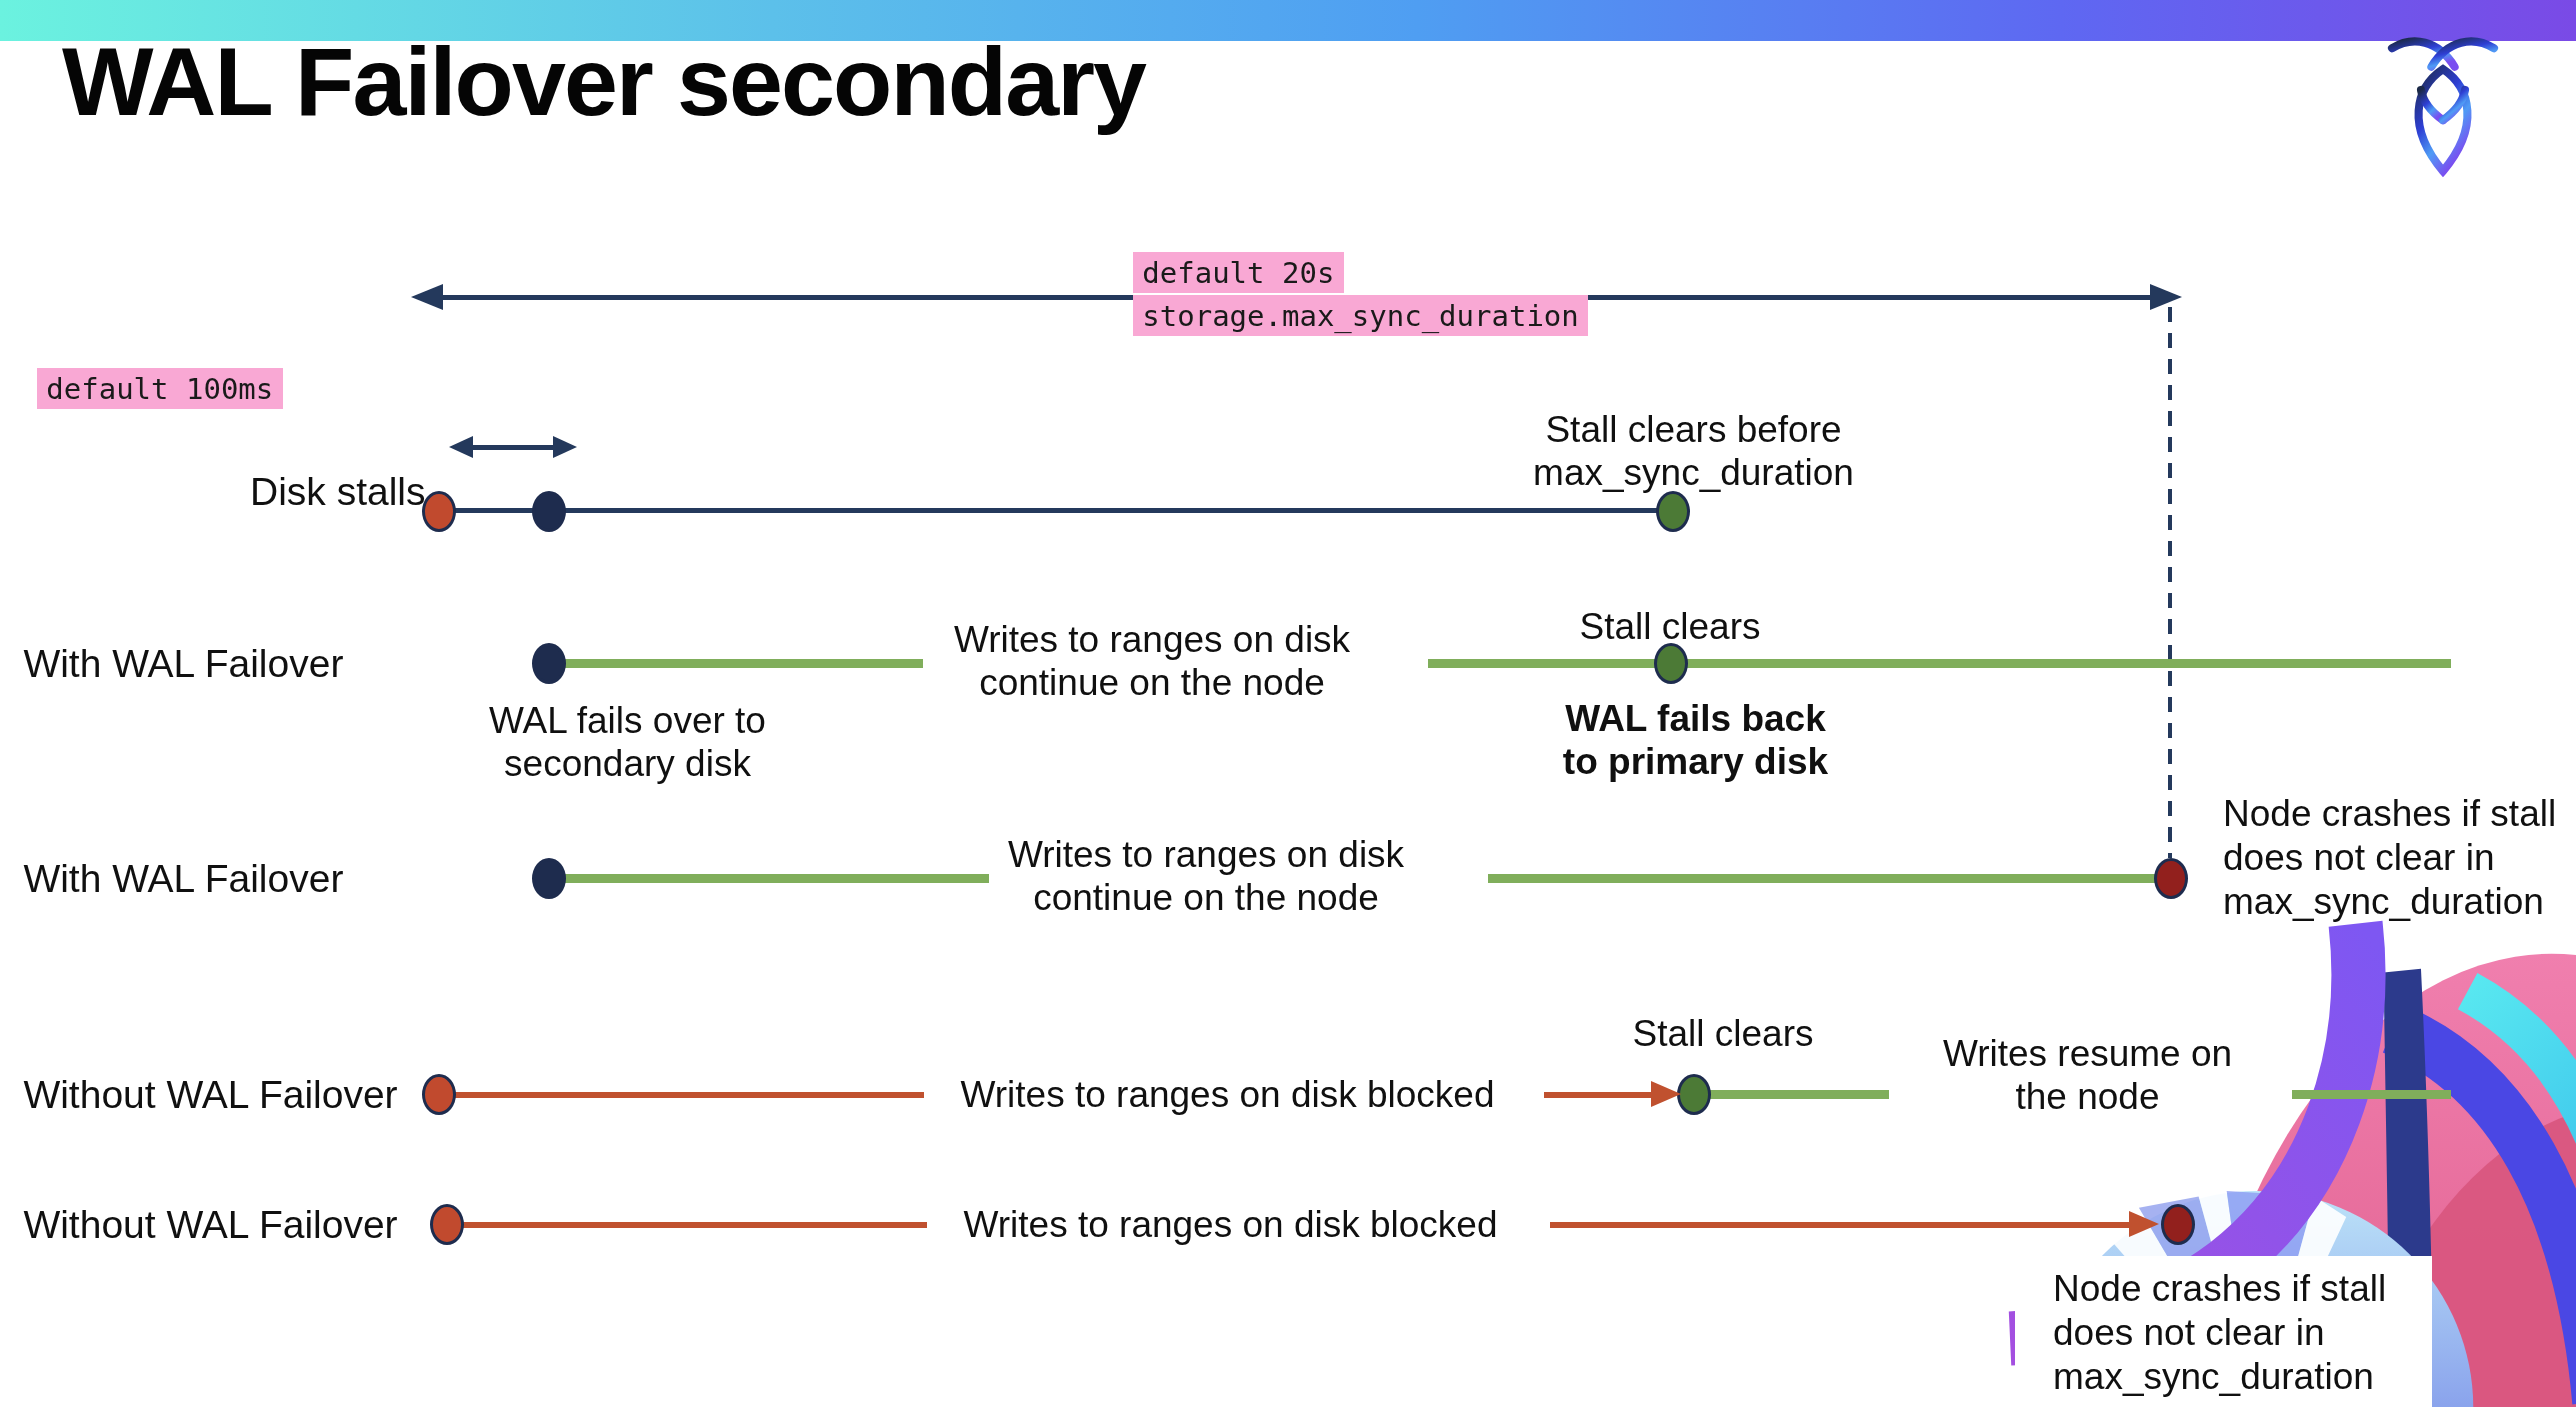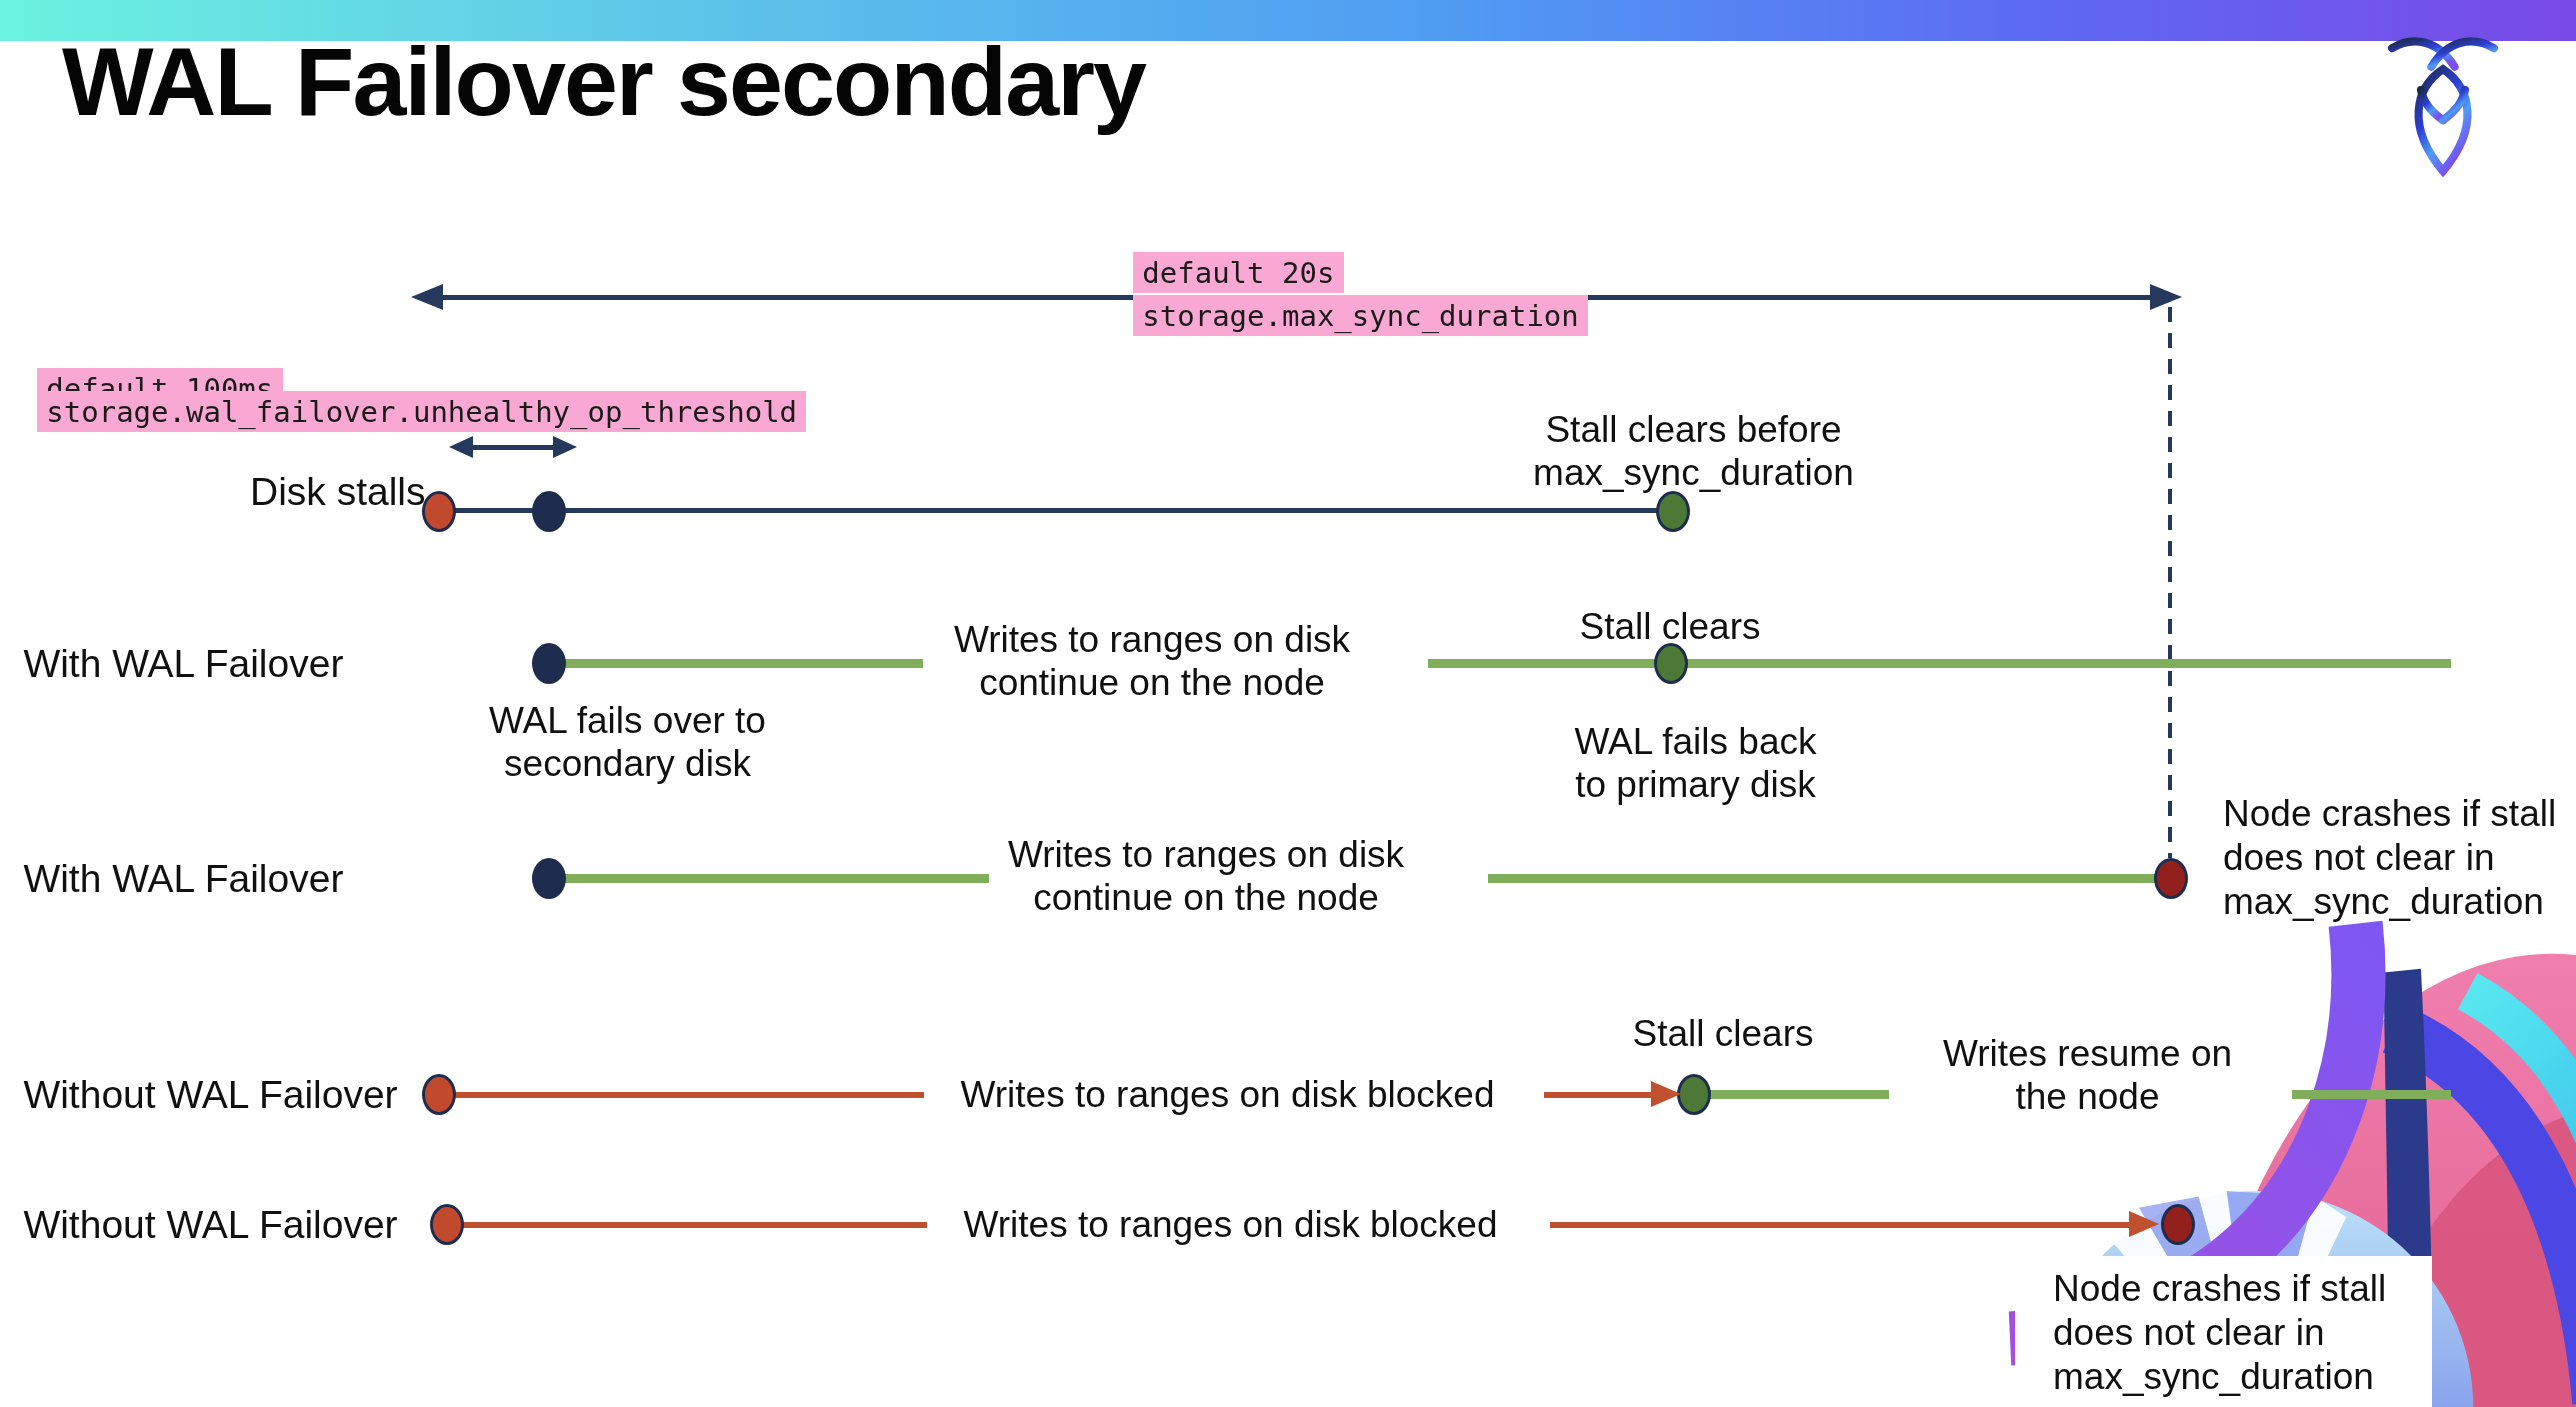--- a/index.html
+++ b/index.html
@@ -61,21 +61,20 @@
   </svg>
 
   <div class="abs hline" style="left:441px;top:295px;width:1712px;"></div>
   <div class="abs tri left-navy" style="left:411px;top:284px;"></div>
   <div class="abs tri right-navy" style="left:2150px;top:284px;"></div>
 
   <span class="abs code" style="left:1133px;top:252px;">default 20s</span>
   <span class="abs code" style="left:1133px;top:295px;">storage.max_sync_duration</span>
 
   <span class="abs code" style="left:37px;top:368px;text-align:right;">default 100ms</span>
-  <span class="abs code" style="left:37px;top:391px;">storage.wal_failover.unhealthy_op_threshold</span>
 
   <div class="abs hline" style="left:471px;top:445px;width:82px;"></div>
   <div class="abs tri left-navy-sm" style="left:449px;top:436px;"></div>
   <div class="abs tri right-navy-sm" style="left:553px;top:436px;"></div>
 
   <div class="abs dashv" style="left:2168px;top:307px;height:551px;"></div>
 
   <div class="abs rowlabel" style="left:230px;top:470px;margin-left:20px;">Disk stalls</div>
   <div class="abs hline" style="left:438px;top:508px;width:1235px;"></div>
   <div class="abs dot red" style="left:422px;top:491px;"></div>
@@ -87,21 +86,21 @@
   <div class="abs rowlabel" style="left:23.4px;top:642px;">With WAL Failover</div>
   <div class="abs gline" style="left:555px;top:659px;width:368px;"></div>
   <div class="abs gline" style="left:1428px;top:659px;width:1023px;"></div>
   <div class="abs dot navy" style="left:532px;top:643px;"></div>
   <div class="abs dot green" style="left:1654px;top:643px;"></div>
   <div class="abs note" style="left:422px;top:699px;width:411px;">WAL fails over to
 secondary disk</div>
   <div class="abs note" style="left:909px;top:618px;width:486px;">Writes to ranges on disk
 continue on the node</div>
   <div class="abs note" style="left:1539px;top:605px;width:262px;">Stall clears</div>
-  <div class="abs note" style="left:1490px;top:720px;width:411px;">WAL fails  back
+  <div class="abs note" style="left:1490px;top:697px;width:411px;font-weight:bold;">WAL fails  back
 to primary disk</div>
 
   <div class="abs rowlabel" style="left:23.4px;top:857px;">With WAL Failover</div>
   <div class="abs gline" style="left:555px;top:874px;width:434px;"></div>
   <div class="abs gline" style="left:1488px;top:874px;width:671px;"></div>
   <div class="abs dot navy" style="left:532px;top:858px;"></div>
   <div class="abs dot maroon" style="left:2154px;top:858px;"></div>
   <div class="abs note" style="left:963px;top:833px;width:486px;">Writes to ranges on disk
 continue on the node</div>
   <div class="abs note left" style="left:2223px;top:792px;width:393px;line-height:44px;">Node crashes if stall

